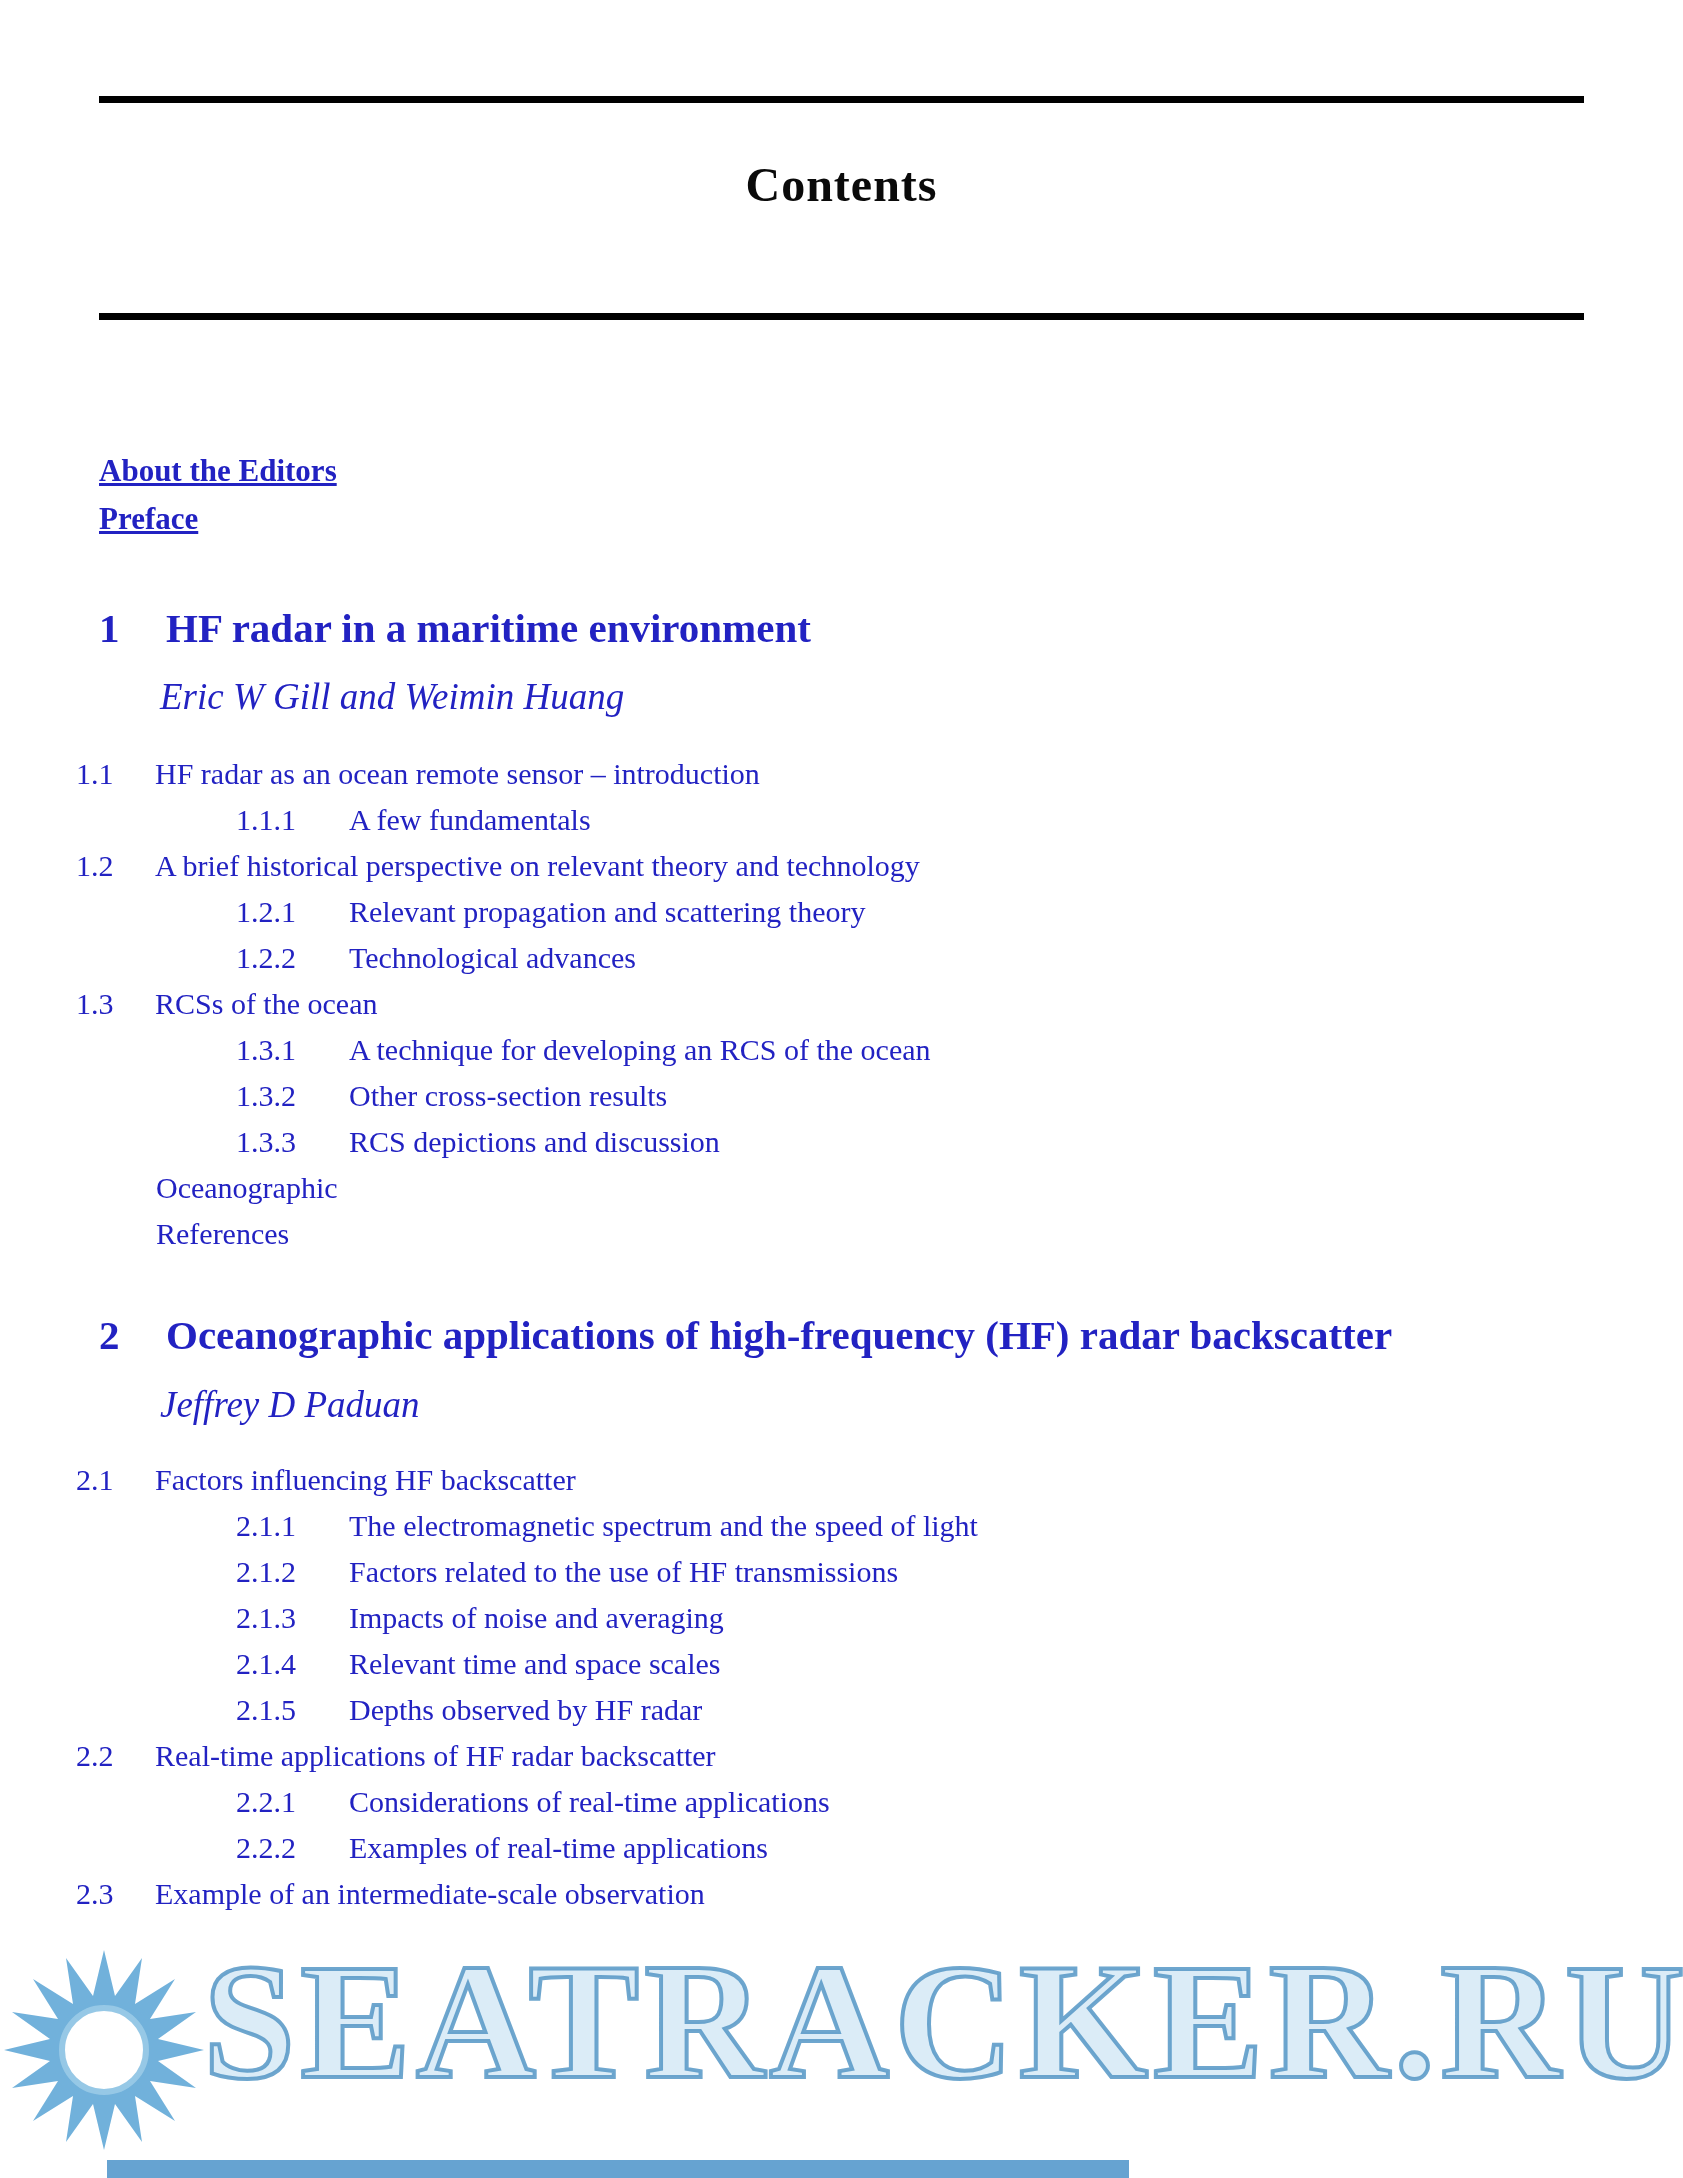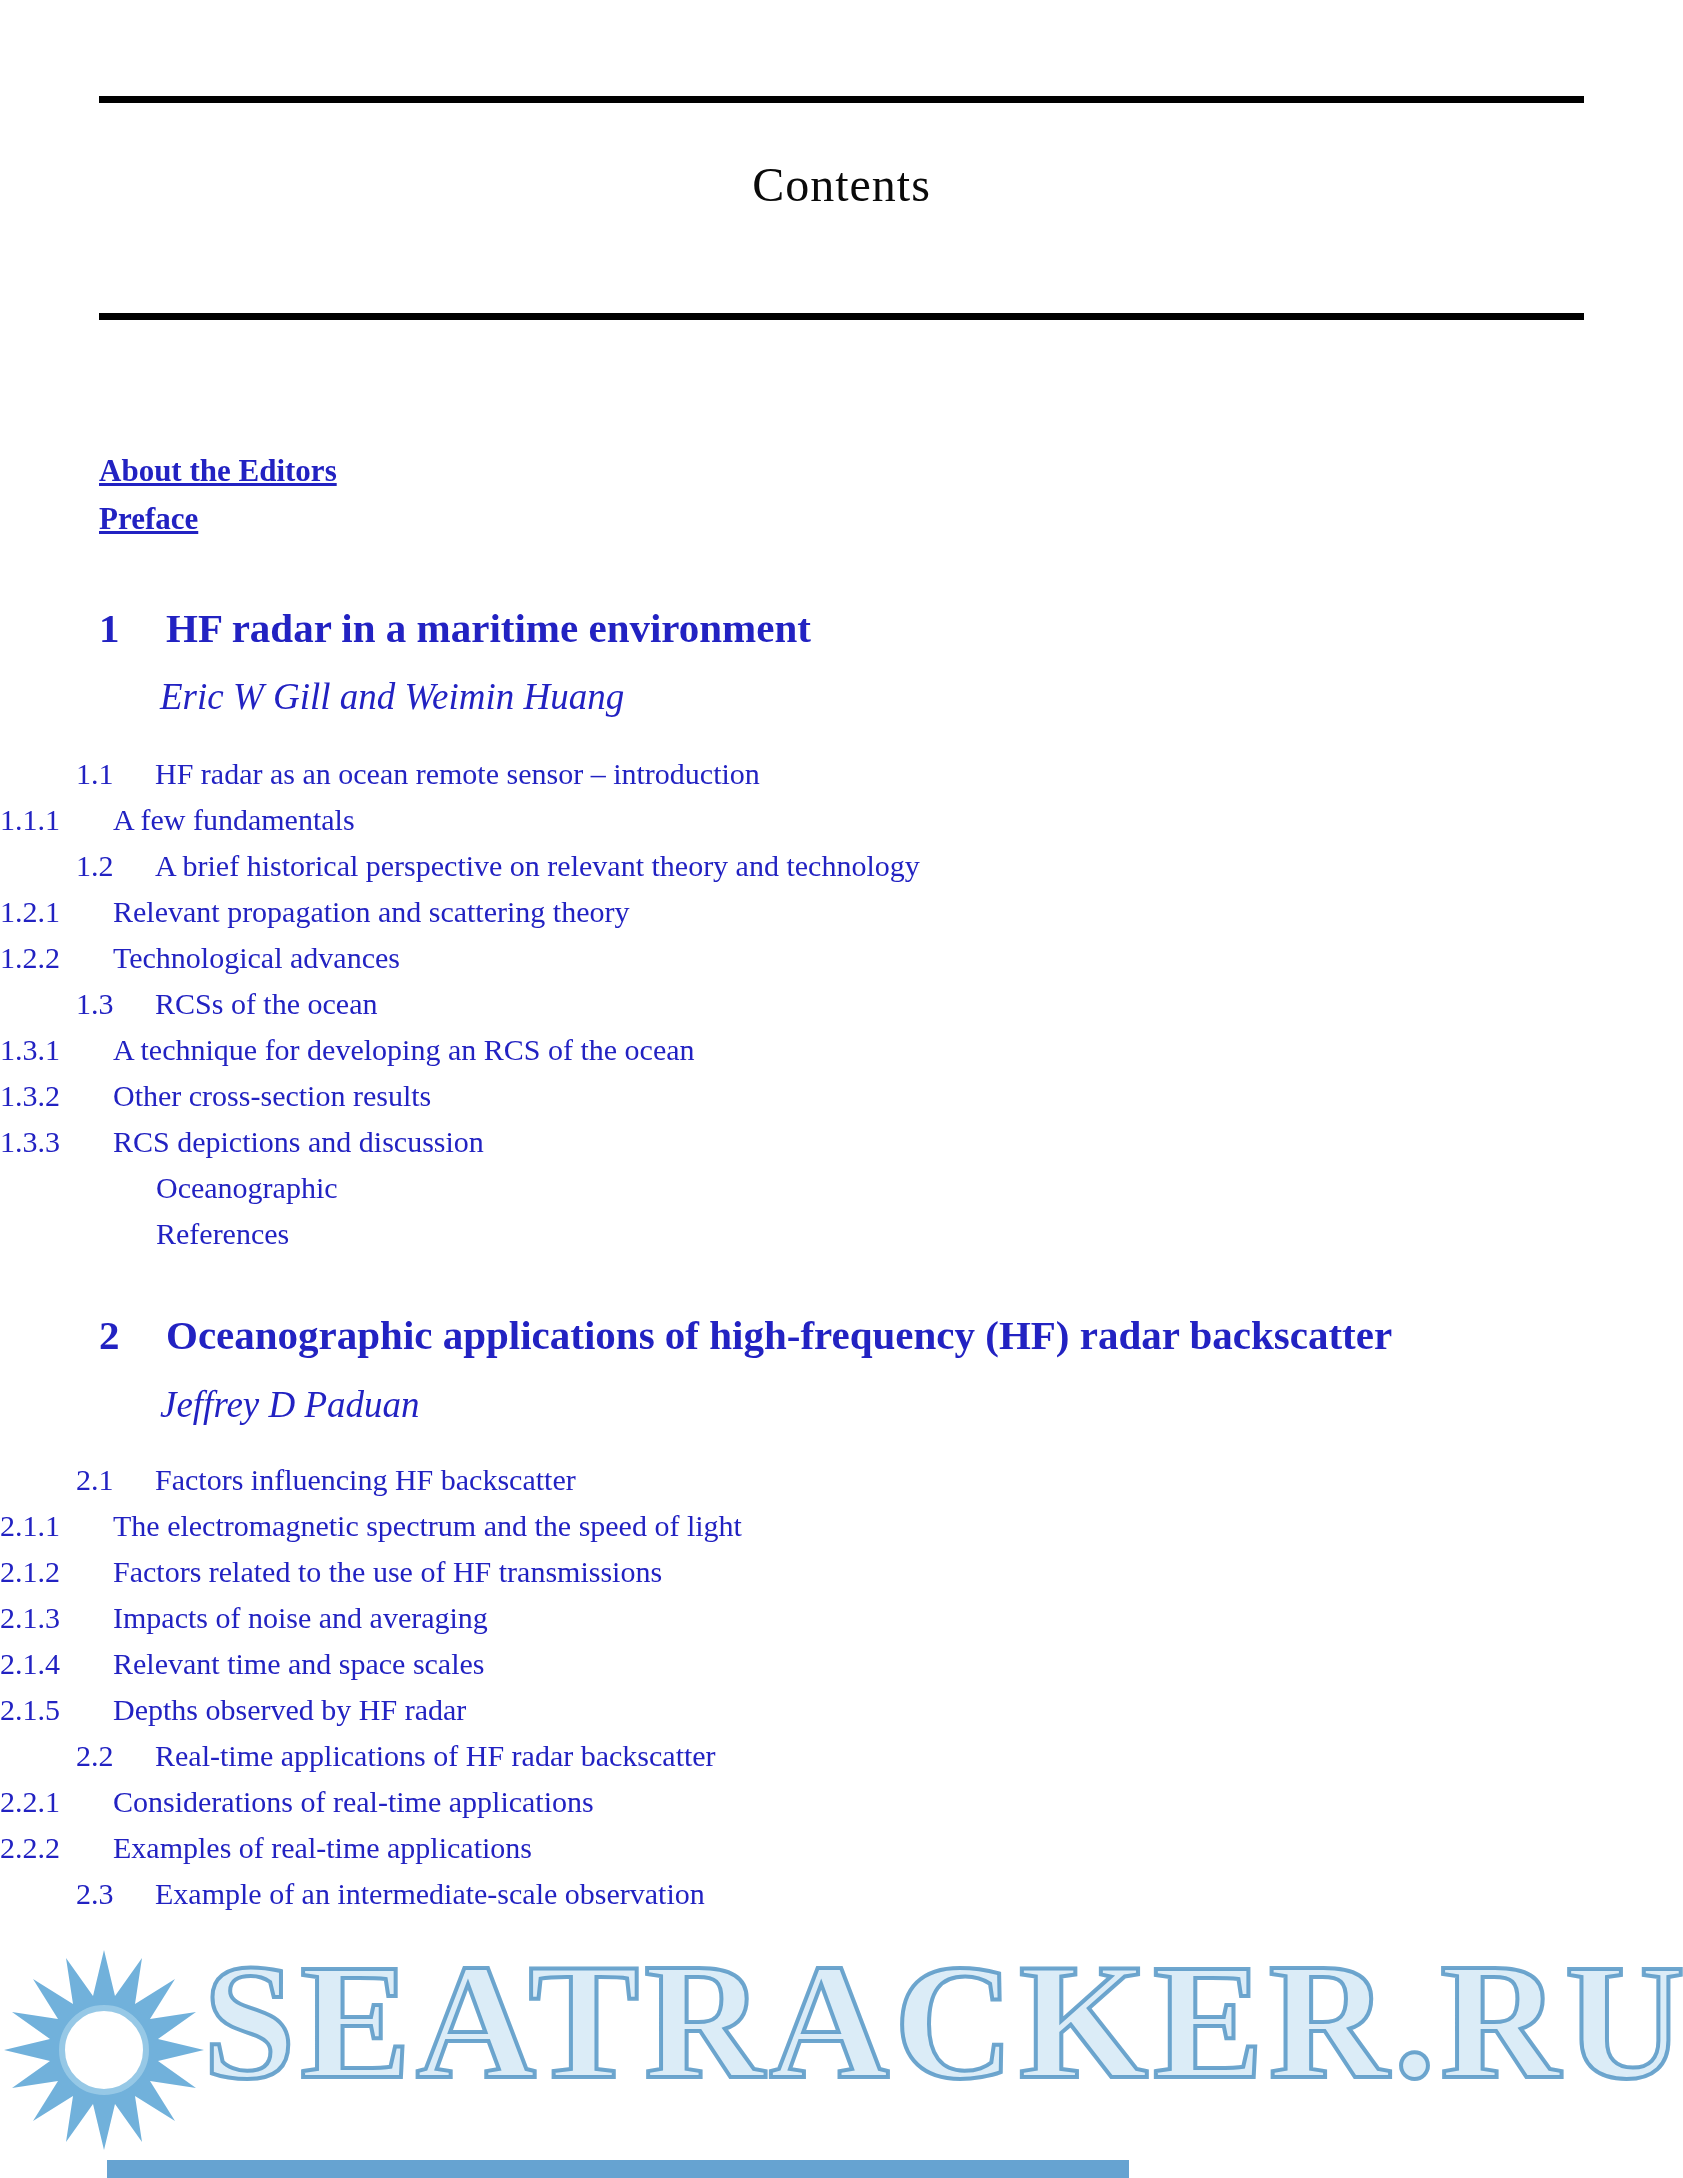--- a/index.html
+++ b/index.html
@@ -14,21 +14,21 @@
     color:#2222c2;
   }
   .rule { height:7px; background:#000; }
   .rule-top { margin:96px 99px 0; }
   .rule-2 { margin:97px 99px 0; }
   .contents-title {
     margin-top:50px;
     text-align:center;
     font-size:48px;
     line-height:63px;
-    font-weight:normal;
+    font-weight:bold;
     color:#0a0a0a;
     letter-spacing:1px;
   }
   .front-matter { margin:127px 0 0 99px; font-size:31px; line-height:48px; font-weight:bold;text-decoration:underline; }
   .chapter-heading {
     display:flex;
     font-size:41px;
     line-height:53px;
     font-weight:bold;
     margin:59px 99px 0 99px;
@@ -40,21 +40,21 @@
     margin:20px 0 0 160px;
     font-style:italic;
     font-size:37px;
     line-height:44px;
   }
   .entries { margin-top:32px; font-size:30px; line-height:46px; }
   .ch2 .entries { margin-top:30px; }
   .entry { display:flex; }
   .entry.l1 { margin-left:76px; }
   .entry.l1 .num { width:79px; flex:0 0 79px; }
-  .entry.l2 { }
+  .entry.l2 { margin-left:236px; }
   .entry.l2 .num { width:113px; flex:0 0 113px; }
   .entry .lbl { flex:1; }
   .extra { margin-left:156px; font-size:30px; line-height:46px; }
 
   
   .watermark-text {
     position:absolute;
     left:203px;
     bottom:61px;
     font-size:166px;

